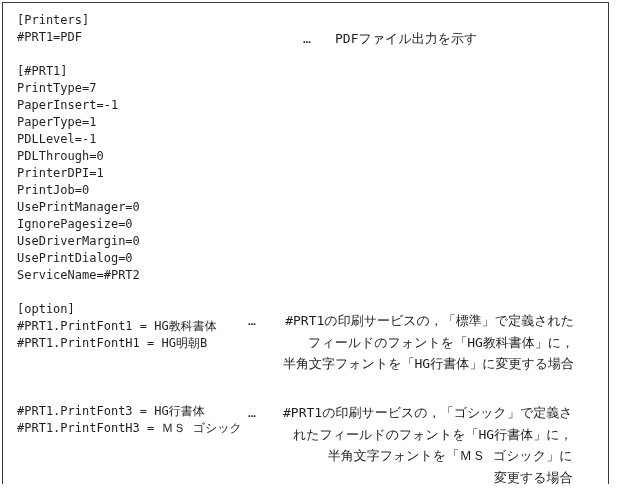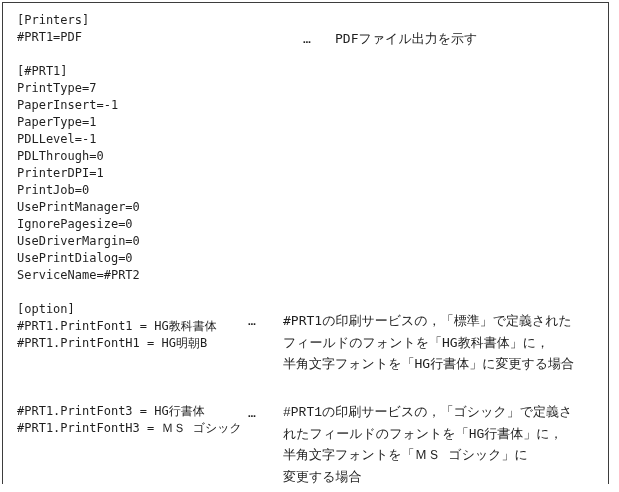--- a/index.html
+++ b/index.html
@@ -50,27 +50,28 @@
     letter-spacing: 2px;
   }
   .ann .atext {
     position: absolute;
     top: 0;
     margin: 0;
     white-space: pre;
     font-size: inherit;
     line-height: inherit;
     font-family: inherit;
+    text-align: right;
   }
   .ann1 { left: 303px; top: 28px; }
   .ann1 .atext { left: 32px; }
   .ann2 { left: 248px; top: 310px; }
   .ann2 .atext { left: 35px; }
   .ann3 { left: 248px; top: 402px; }
-  .ann3 .atext { left: 35px; font-family: Liberation Mono, monospace; }
+  .ann3 .atext { left: 35px; }
   .bottom-rule {
     position: absolute;
     left: 0;
     top: 486px;
     width: 619px;
     height: 6px;
     background: #8a8a8a;
   }
 </style>
 </head>

